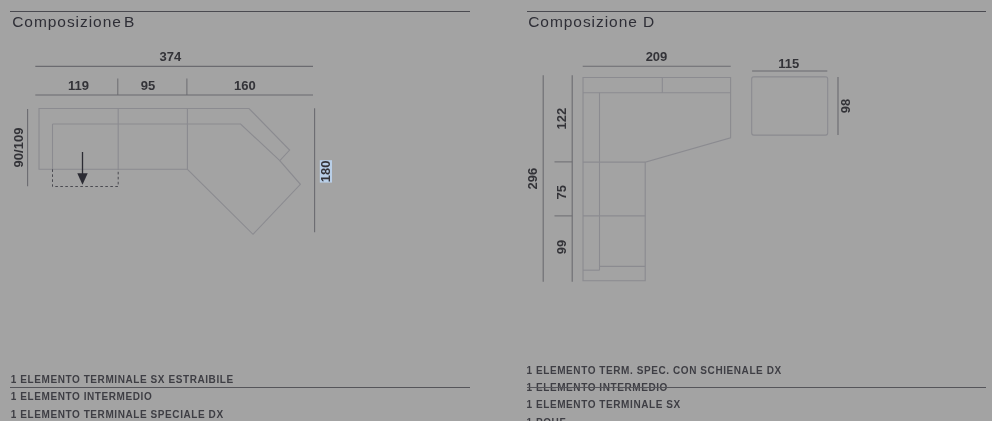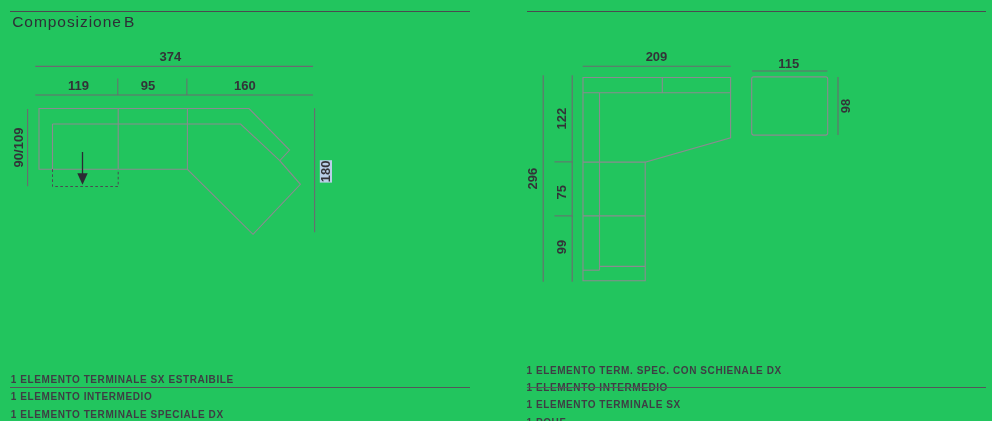--- a/index.html
+++ b/index.html
@@ -1,32 +1,33 @@
 <!DOCTYPE html>
 <html><head>
 <meta charset="utf-8">
 <style>
   html,body{margin:0;padding:0;background:#ffffff;}
-  #page{position:relative;width:992px;height:421px;background:#22c55e;overflow:hidden;
+  #page{position:relative;width:992px;height:421px;background:#a3a3a3;overflow:hidden;
         font-family:"Liberation Sans", sans-serif;}
   .title{position:absolute;font-size:15.5px;font-weight:400;color:#2e2e36;line-height:1;letter-spacing:0.95px;}
   .list{position:absolute;font-size:10px;font-weight:700;color:#3e3e44;line-height:17.3px;letter-spacing:0.58px;white-space:pre;margin-top:48px;}
   svg{position:absolute;left:0;top:0;}
   svg text{font-family:"Liberation Sans", sans-serif;font-weight:700;font-size:13px;fill:#333338;}
 </style>
 </head>
 <body>
 <div id="page">
 
   <div style="position:absolute;left:10px;top:11.2px;width:460px;height:1.3px;background:#4a4a50;"></div>
 
   <div class="title" style="left:12.2px;top:13.6px;">Composizione B</div>
 
   <div style="position:absolute;left:527.3px;top:11.2px;width:459px;height:1.3px;background:#4a4a50;"></div>
 
+  <div class="title" style="left:528.2px;top:13.6px;">Composizione D</div>
 
   <svg width="992" height="421" viewBox="0 0 992 421">
 
     <text x="170.4" y="61.4" text-anchor="middle">374</text>
 
     <line x1="35.3" y1="66.4" x2="313" y2="66.4" stroke="#6b6b70" stroke-width="1.1"></line>
 
     <text x="78.4" y="89.8" text-anchor="middle">119</text>
     <text x="148" y="89.8" text-anchor="middle">95</text>
     <text x="244.9" y="89.8" text-anchor="middle">160</text>

